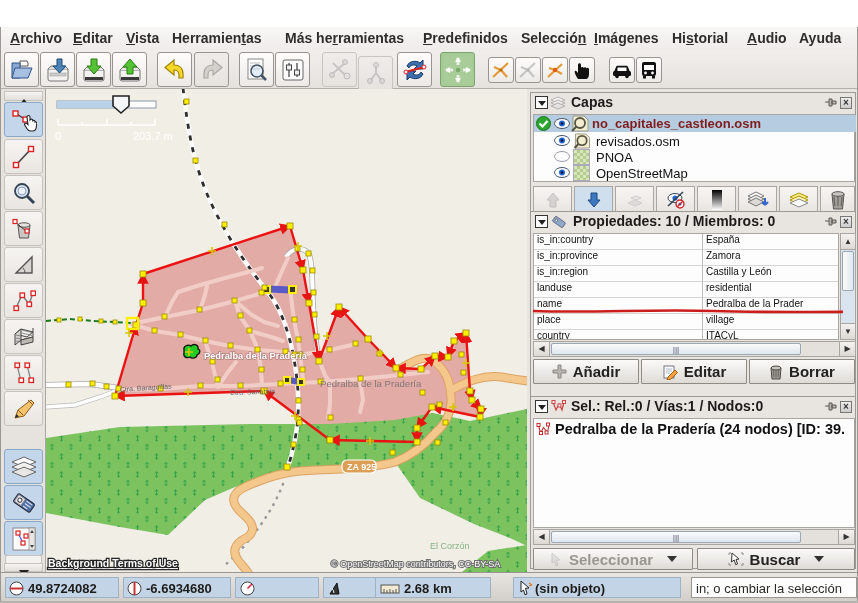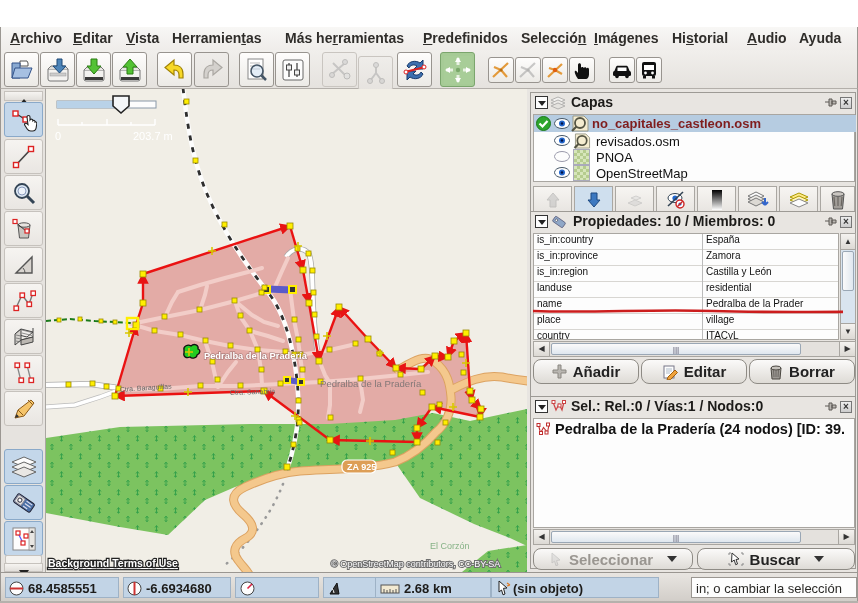--- a/index.html
+++ b/index.html
@@ -50,21 +50,21 @@
 .prow .k{position:absolute;left:3px;top:0}
 .prow .v{position:absolute;left:172px;top:0}
 .vscroll{background:#d9e4ef;border:1px solid #a9a6a1}
 .vscroll:before{content:"▲";position:absolute;top:0;left:0;width:14px;height:15px;background:linear-gradient(#f4f2ef,#dcd9d4);border-bottom:1px solid #a9a6a1;font-size:8px;text-align:center;line-height:15px;color:#333}
 .vscroll:after{content:"▼";position:absolute;bottom:0;left:0;width:14px;height:15px;background:linear-gradient(#f4f2ef,#dcd9d4);border-top:1px solid #a9a6a1;font-size:8px;text-align:center;line-height:15px;color:#333}
 .hscroll{background:#e4e1dd;border:1px solid #a9a6a1}
 .hscroll:before{content:"◀";position:absolute;top:0;left:0;width:15px;height:14px;background:linear-gradient(#f4f2ef,#dcd9d4);border-right:1px solid #a9a6a1;font-size:8px;text-align:center;line-height:14px;color:#333}
 .hscroll:after{content:"▶";position:absolute;top:0;right:0;width:15px;height:14px;background:linear-gradient(#f4f2ef,#dcd9d4);border-left:1px solid #a9a6a1;font-size:8px;text-align:center;line-height:14px;color:#333}
 .hthumb{position:absolute;top:1px;height:12px;background:linear-gradient(#fbfafa,#dfe7ef);border:1px solid #9aa7b5;border-radius:2px}
 .hthumb:before{content:"|||";position:absolute;left:50%;transform:translateX(-50%);font-size:8px;color:#889;line-height:12px}
-.bbtn{position:absolute;height:25px;border:1px solid #8e8b85;border-radius:8px;background:linear-gradient(#fbfaf9,#dedbd6);display:flex;align-items:center;justify-content:center;gap:6px;font-size:15px;font-weight:bold;color:#222}
+.bbtn{position:absolute;height:25px;border:1px solid #8e8b85;border-radius:1px;background:linear-gradient(#fbfaf9,#dedbd6);display:flex;align-items:center;justify-content:center;gap:6px;font-size:15px;font-weight:bold;color:#222}
 .drop{width:0;height:0;border:5px solid transparent;border-top:6px solid #333;margin:5px 0 0 8px}
 </style></head>
 <body>
 <div id="win">
 <div id="menu">
 <span style="left:9px"><u>A</u>rchivo</span>
 <span style="left:72px"><u>E</u>ditar</span>
 <span style="left:125px"><u>V</u>ista</span>
 <span style="left:171px">Herramien<u>t</u>as</span>
 <span style="left:284px">Más he<u>r</u>ramientas</span>
@@ -814,21 +814,21 @@
           <b class="drop"></b>
         </div>
 </div>
 </div>
 <div id="sbar">
 <div class="cell" style="left:4px;width:114px">
         <svg style="position:absolute;left:3px;top:3px" width="15" height="15" viewBox="0 0 15 15">
           <circle cx="7.5" cy="7.5" r="6.5" fill="#fdfdfd" stroke="#444"></circle>
           <line x1="1" y1="7.5" x2="14" y2="7.5" stroke="#c33" stroke-width="2"></line>
         </svg>
-        <span style="left:22px">68.4585551</span>
+        <span style="left:22px">49.8724082</span>
       </div>
 <div class="cell" style="left:122px;width:108px">
         <svg style="position:absolute;left:3px;top:3px" width="15" height="15" viewBox="0 0 15 15">
           <circle cx="7.5" cy="7.5" r="6.5" fill="#fdfdfd" stroke="#444"></circle>
           <line x1="7.5" y1="1" x2="7.5" y2="14" stroke="#c33" stroke-width="2"></line>
         </svg>
         <span style="left:22px">-6.6934680</span>
       </div>
 <div class="cell" style="left:234px;width:84px">
         <svg style="position:absolute;left:4px;top:3px" width="15" height="15" viewBox="0 0 15 15">
@@ -842,21 +842,21 @@
           <path d="M5 11a7 7 0 0 0-2-4.5" fill="none" stroke="#fff" stroke-width="1"></path>
         </svg>
       </div>
 <div class="cell" style="left:374px;width:116px">
         <svg style="position:absolute;left:4px;top:6px" width="20" height="10" viewBox="0 0 20 10">
           <rect x="1" y="1" width="18" height="8" fill="#f2ead2" stroke="#555"></rect>
           <path d="M4 9V5M7 9V6M10 9V5M13 9V6M16 9V5" stroke="#555"></path>
         </svg>
         <span style="left:28px">2.68 km</span>
       </div>
-<div class="cell" style="left:490px;width:168px">
+<div class="cell" style="left:512px;width:168px">
         <svg style="position:absolute;left:3px;top:2px" width="16" height="16" viewBox="0 0 16 16">
           <path d="M4 1l8 7-3.5.3L10 14l-2 .8-1.5-4.8L4 12z" fill="#fdfdfd" stroke="#222"></path>
           <path d="M12 3l3 2m-3 1l3-1" stroke="#e07820" stroke-width="1.2"></path>
         </svg>
         <span style="left:21px">(sin objeto)</span>
       </div>
 <div id="sfield">in; o cambiar la selección</div>
 </div>
 <div id="bottomedge"></div>
 </div>

